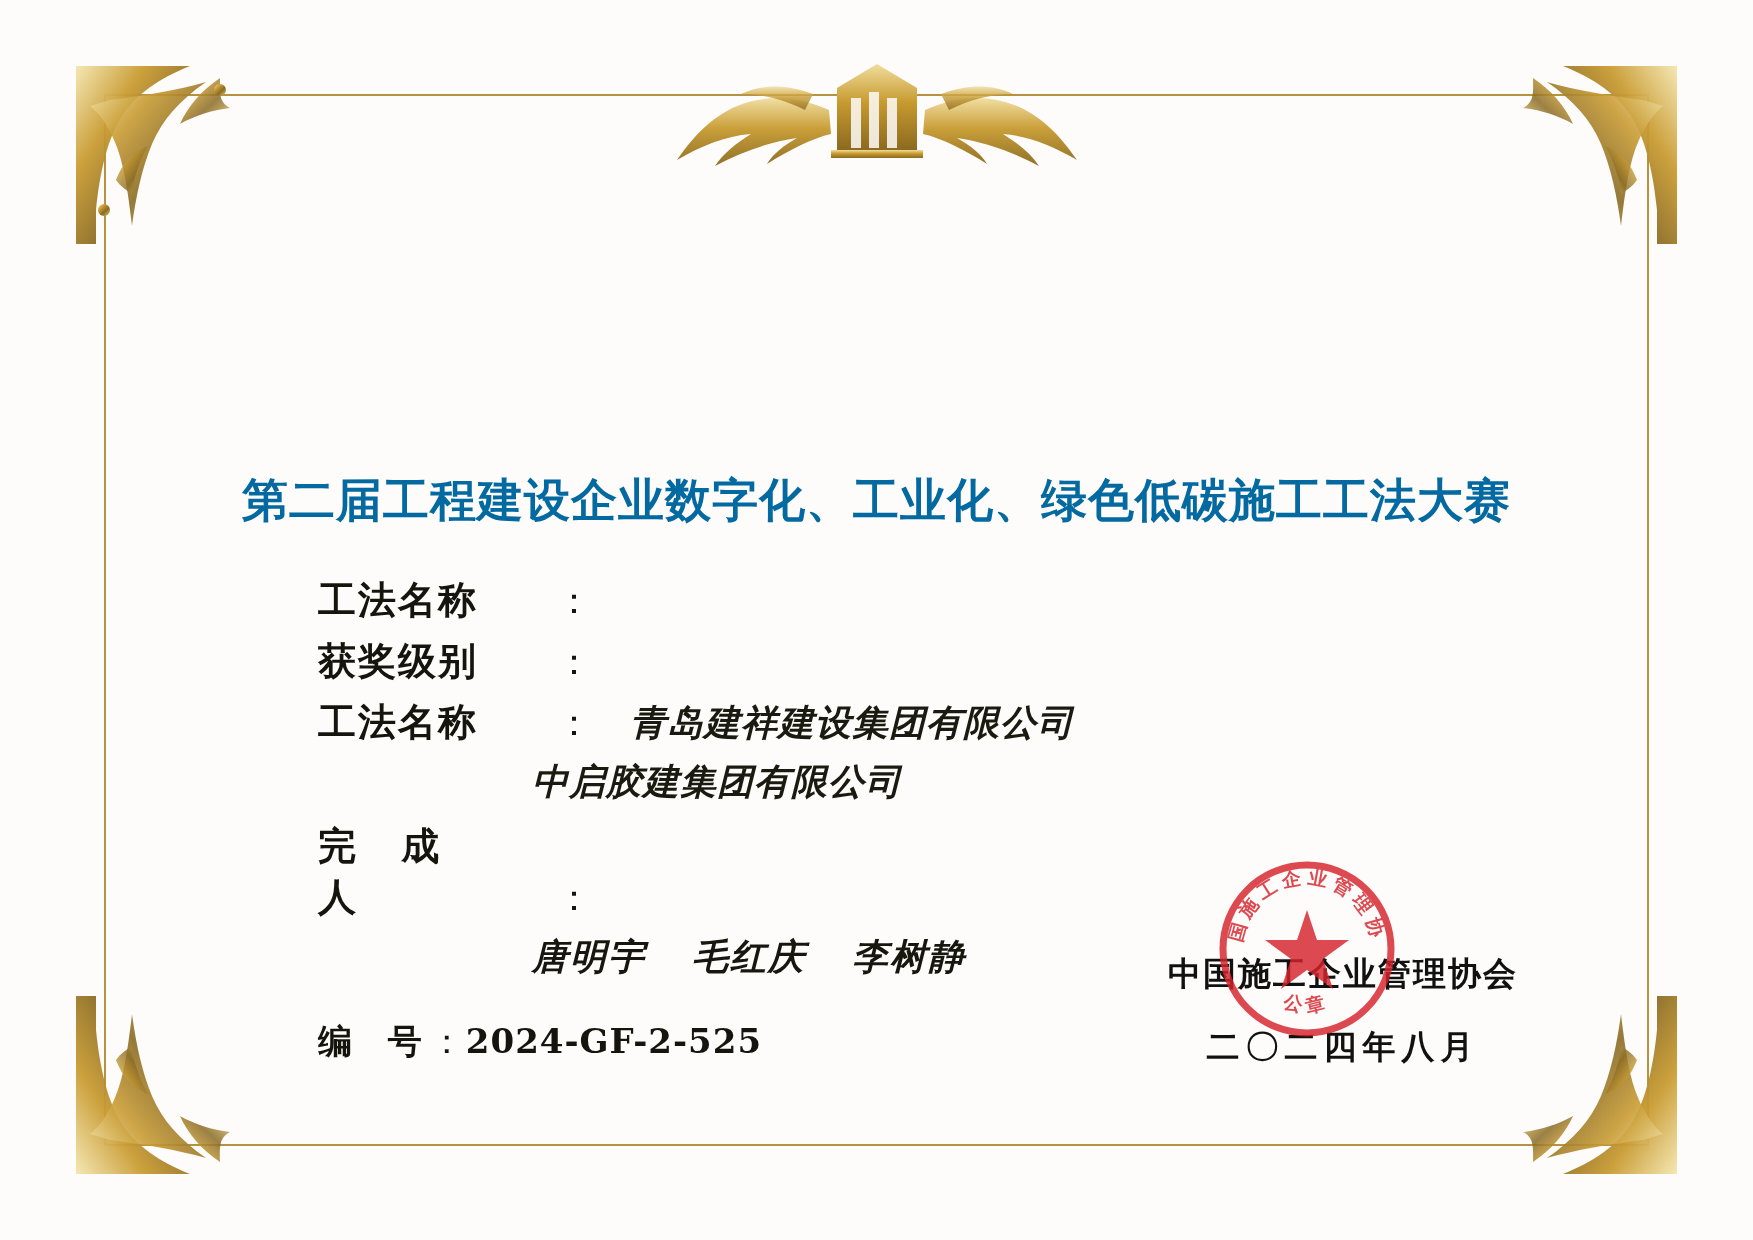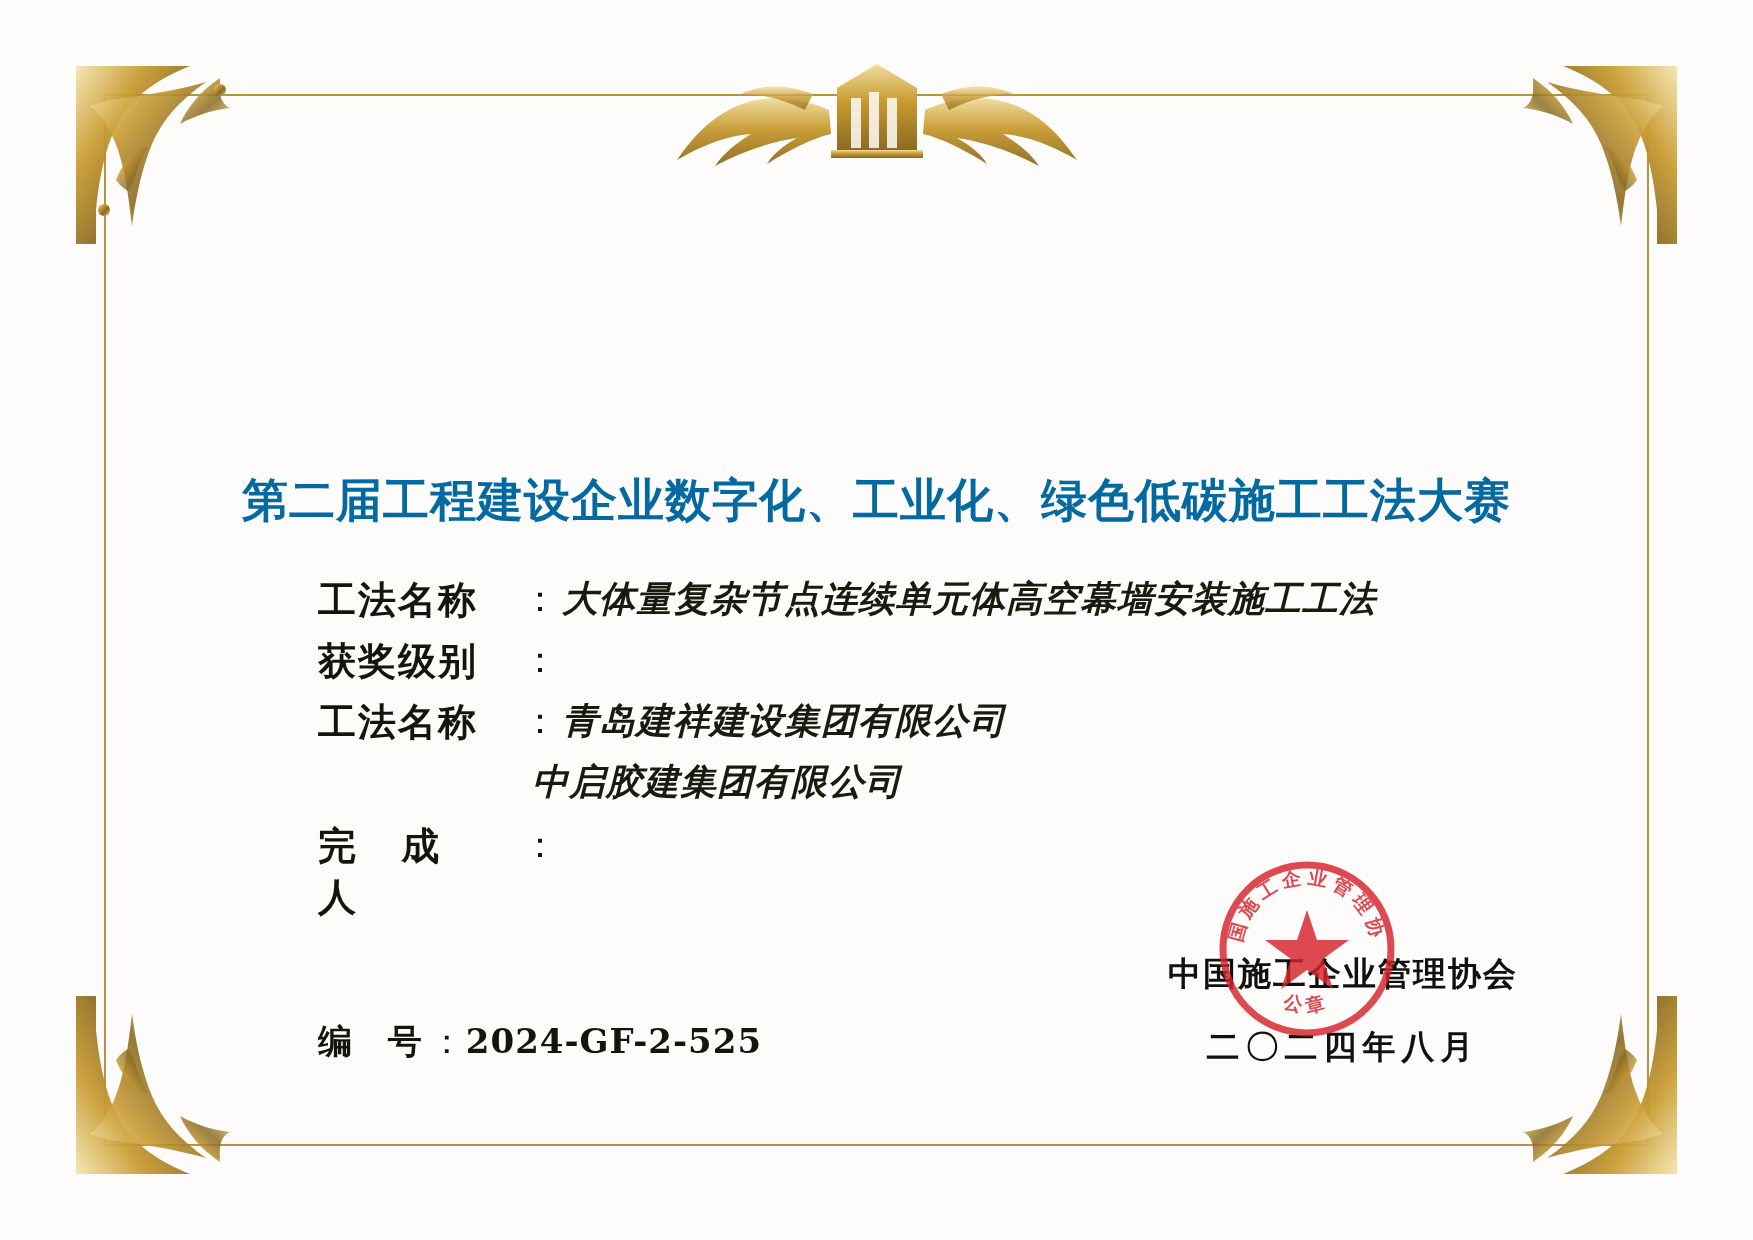--- a/index.html
+++ b/index.html
@@ -106,22 +106,23 @@
   
   .fields {
     position: absolute;
     left: 318px;
     top: 575px;
     width: 1130px;
     color: #17170f;
   }
   .field-row {
     display: flex;
-    align-items: flex-start;
+    align-items: flex-end;
     margin-bottom: 10px;
+    gap: 34px;
   }
   .field-label {
     flex: 0 0 auto;
     width: 210px;
     font-family: "DejaVu Serif", "Liberation Serif", serif;
     font-size: 38px;
     font-weight: 600;
     letter-spacing: 2px;
     color: #15150e;
   }
@@ -292,21 +293,20 @@
   </div>
 
 
   <div class="comp-title">第二届工程建设企业数字化、工业化、绿色低碳施工工法大赛</div>
 
   <div class="fields">
 
     <div class="field-row">
       <span class="field-label">工法名称</span>
       <span class="field-colon">：</span>
-      <span class="field-value">大体量复杂节点连续单元体高空幕墙安装施工工法</span>
     </div>
 
     <div class="field-row">
       <span class="field-label">获奖级别</span>
       <span class="field-colon">：</span>
     </div>
 
     <div class="field-row">
       <span class="field-label">工法名称</span>
       <span class="field-colon">：</span>
@@ -315,20 +315,27 @@
 
     <div class="field-row">
       <span class="field-value cont">中启胶建集团有限公司</span>
     </div>
 
     <div class="field-row" style="margin-top:14px;">
       <span class="field-label spaced">完 成 人</span>
       <span class="field-colon">：</span>
     </div>
 
+    <div class="field-row">
+      <span class="names cont">
+        <span class="name-item">唐明宇</span>
+        <span class="name-item">毛红庆</span>
+        <span class="name-item">李树静</span>
+      </span>
+    </div>
 
   </div>
 
   <div class="serial">
     <span class="s-label">编 号</span>
     <span class="s-colon">：</span>
     <span class="s-value">2024-GF-2-525</span>
   </div>
 
   <div class="issuer">

